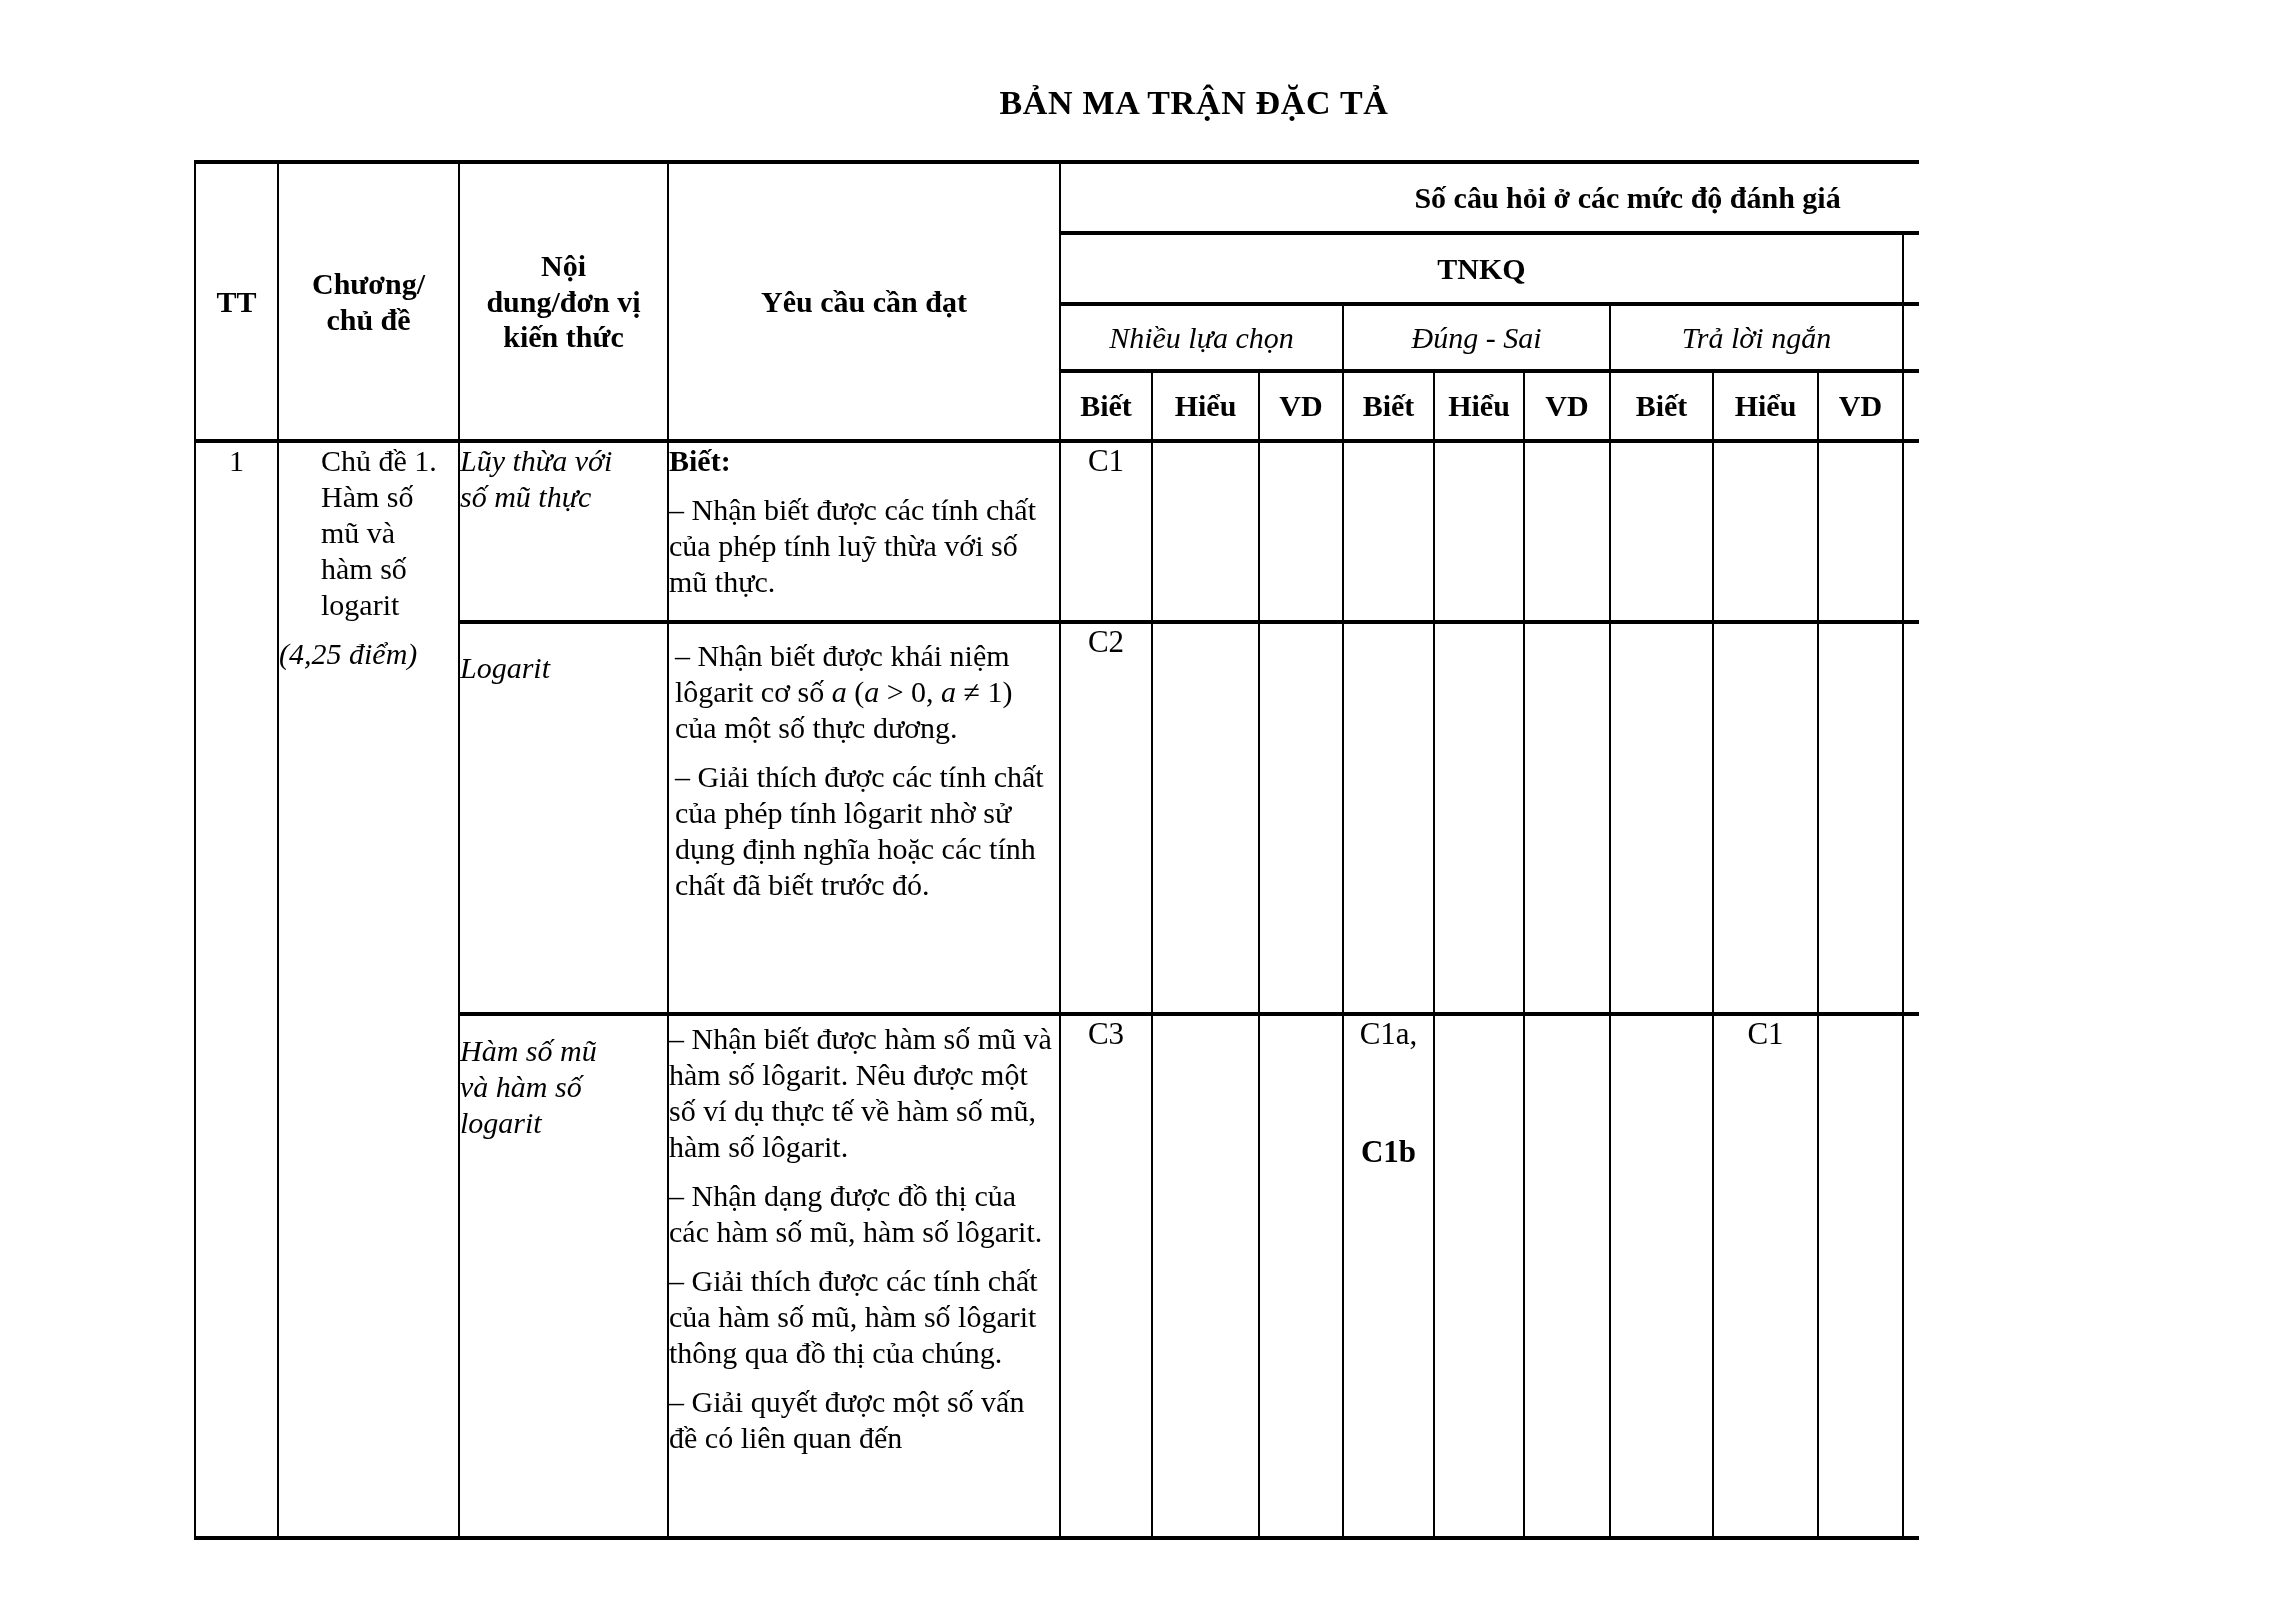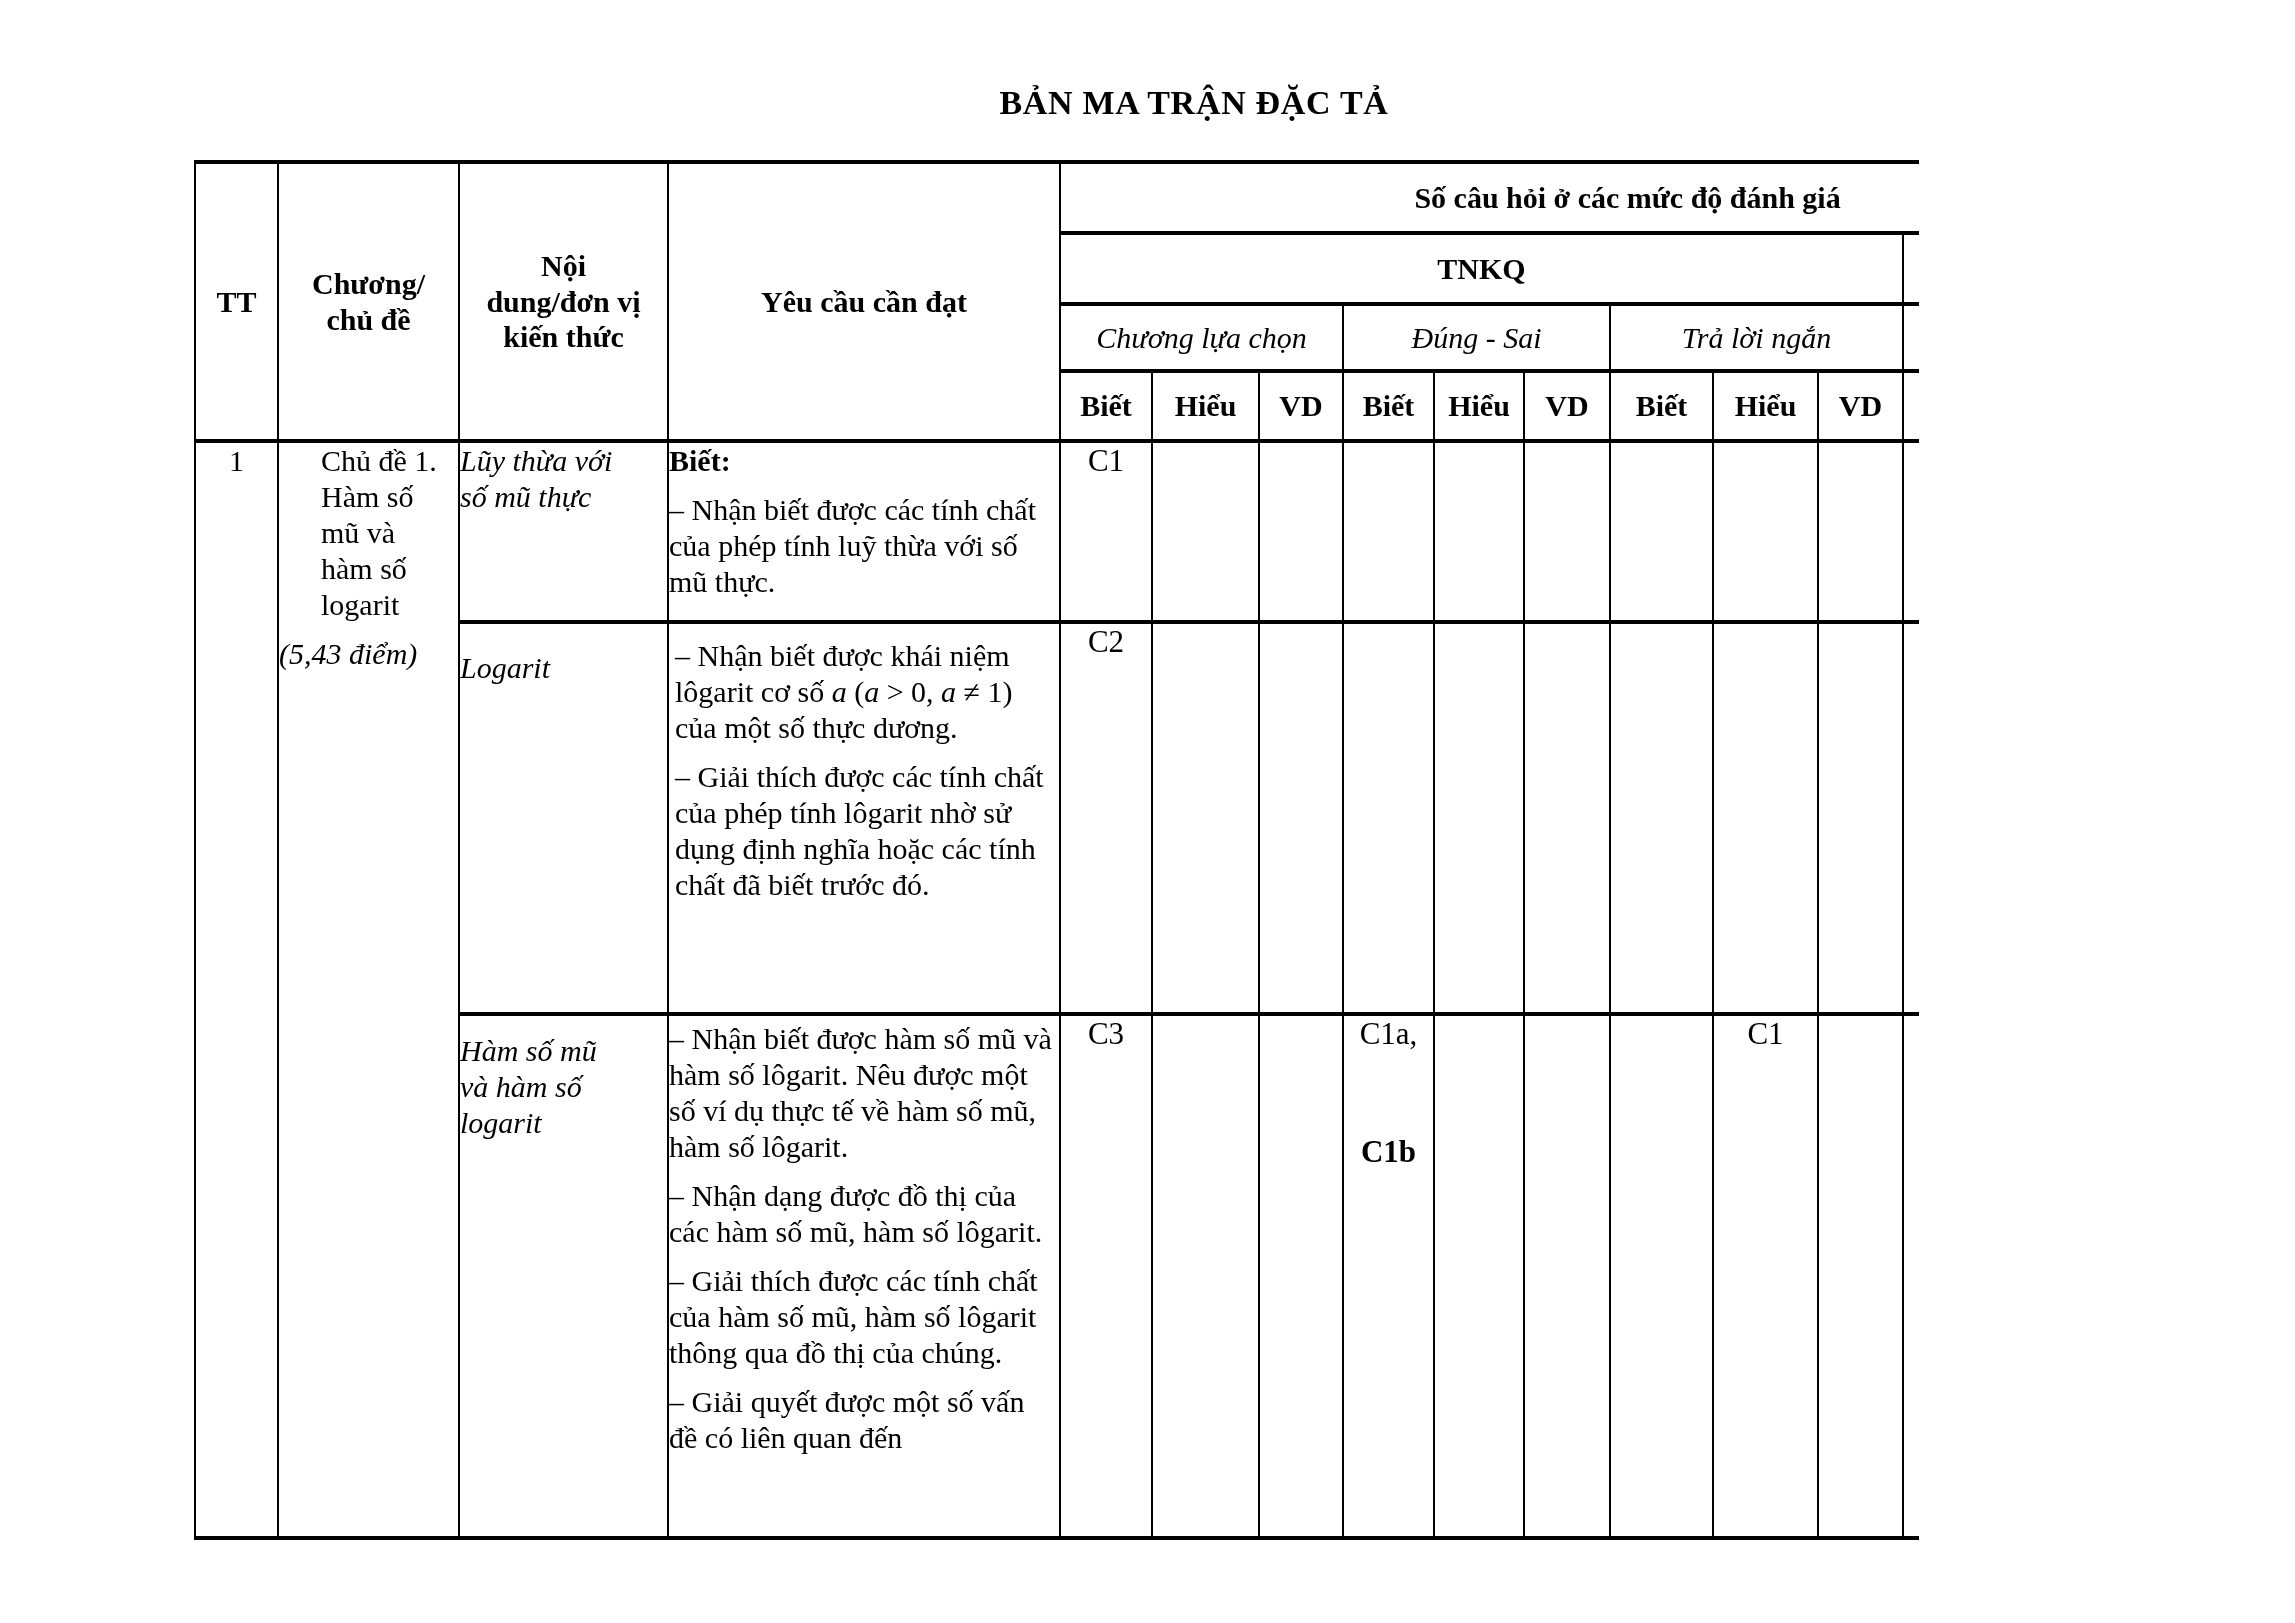--- a/index.html
+++ b/index.html
@@ -71,21 +71,21 @@
 dung/đơn vị
 kiến thức</th>
         <th class="hdr" rowspan="4">Yêu cầu cần đạt</th>
         <th class="hdr" colspan="12">Số câu hỏi ở các mức độ đánh giá</th>
       </tr>
       <tr class="hr2">
         <th class="hdr" colspan="9">TNKQ</th>
         <th class="hdr" colspan="3">Tự luận</th>
       </tr>
       <tr class="hr3">
-        <th class="hdr ith" colspan="3">Chương lựa chọn</th>
+        <th class="hdr ith" colspan="3">Nhiều lựa chọn</th>
         <th class="hdr ith" colspan="3">Đúng - Sai</th>
         <th class="hdr ith" colspan="3">Trả lời ngắn</th>
         <th class="hdr" colspan="3"></th>
       </tr>
       <tr class="hr4">
         <th class="hdr">Biết</th>
         <th class="hdr">Hiểu</th>
         <th class="hdr">VD</th>
         <th class="hdr">Biết</th>
         <th class="hdr">Hiểu</th>
@@ -99,21 +99,21 @@
       </tr>
 
       <tr class="br1">
         <td class="bodycell tt-cell" rowspan="3">1</td>
         <td class="bodycell chapter-cell" rowspan="3">
           <div class="prel">Chủ đề 1.
 Hàm số
 mũ và
 hàm số
 logarit</div>
-          <div class="chapter-points">(5,43 điểm)</div>
+          <div class="chapter-points">(4,25 điểm)</div>
         </td>
         <td class="bodycell unit-cell prel">Lũy thừa với
 số mũ thực</td>
         <td class="bodycell req-cell">
           <p class="bh">Biết:</p>
           <p>– Nhận biết được các tính chất của phép tính luỹ thừa với số mũ thực.</p>
         </td>
         <td class="ans pad-c1r1">C1</td>
         <td class="ans"></td>
         <td class="ans"></td>

